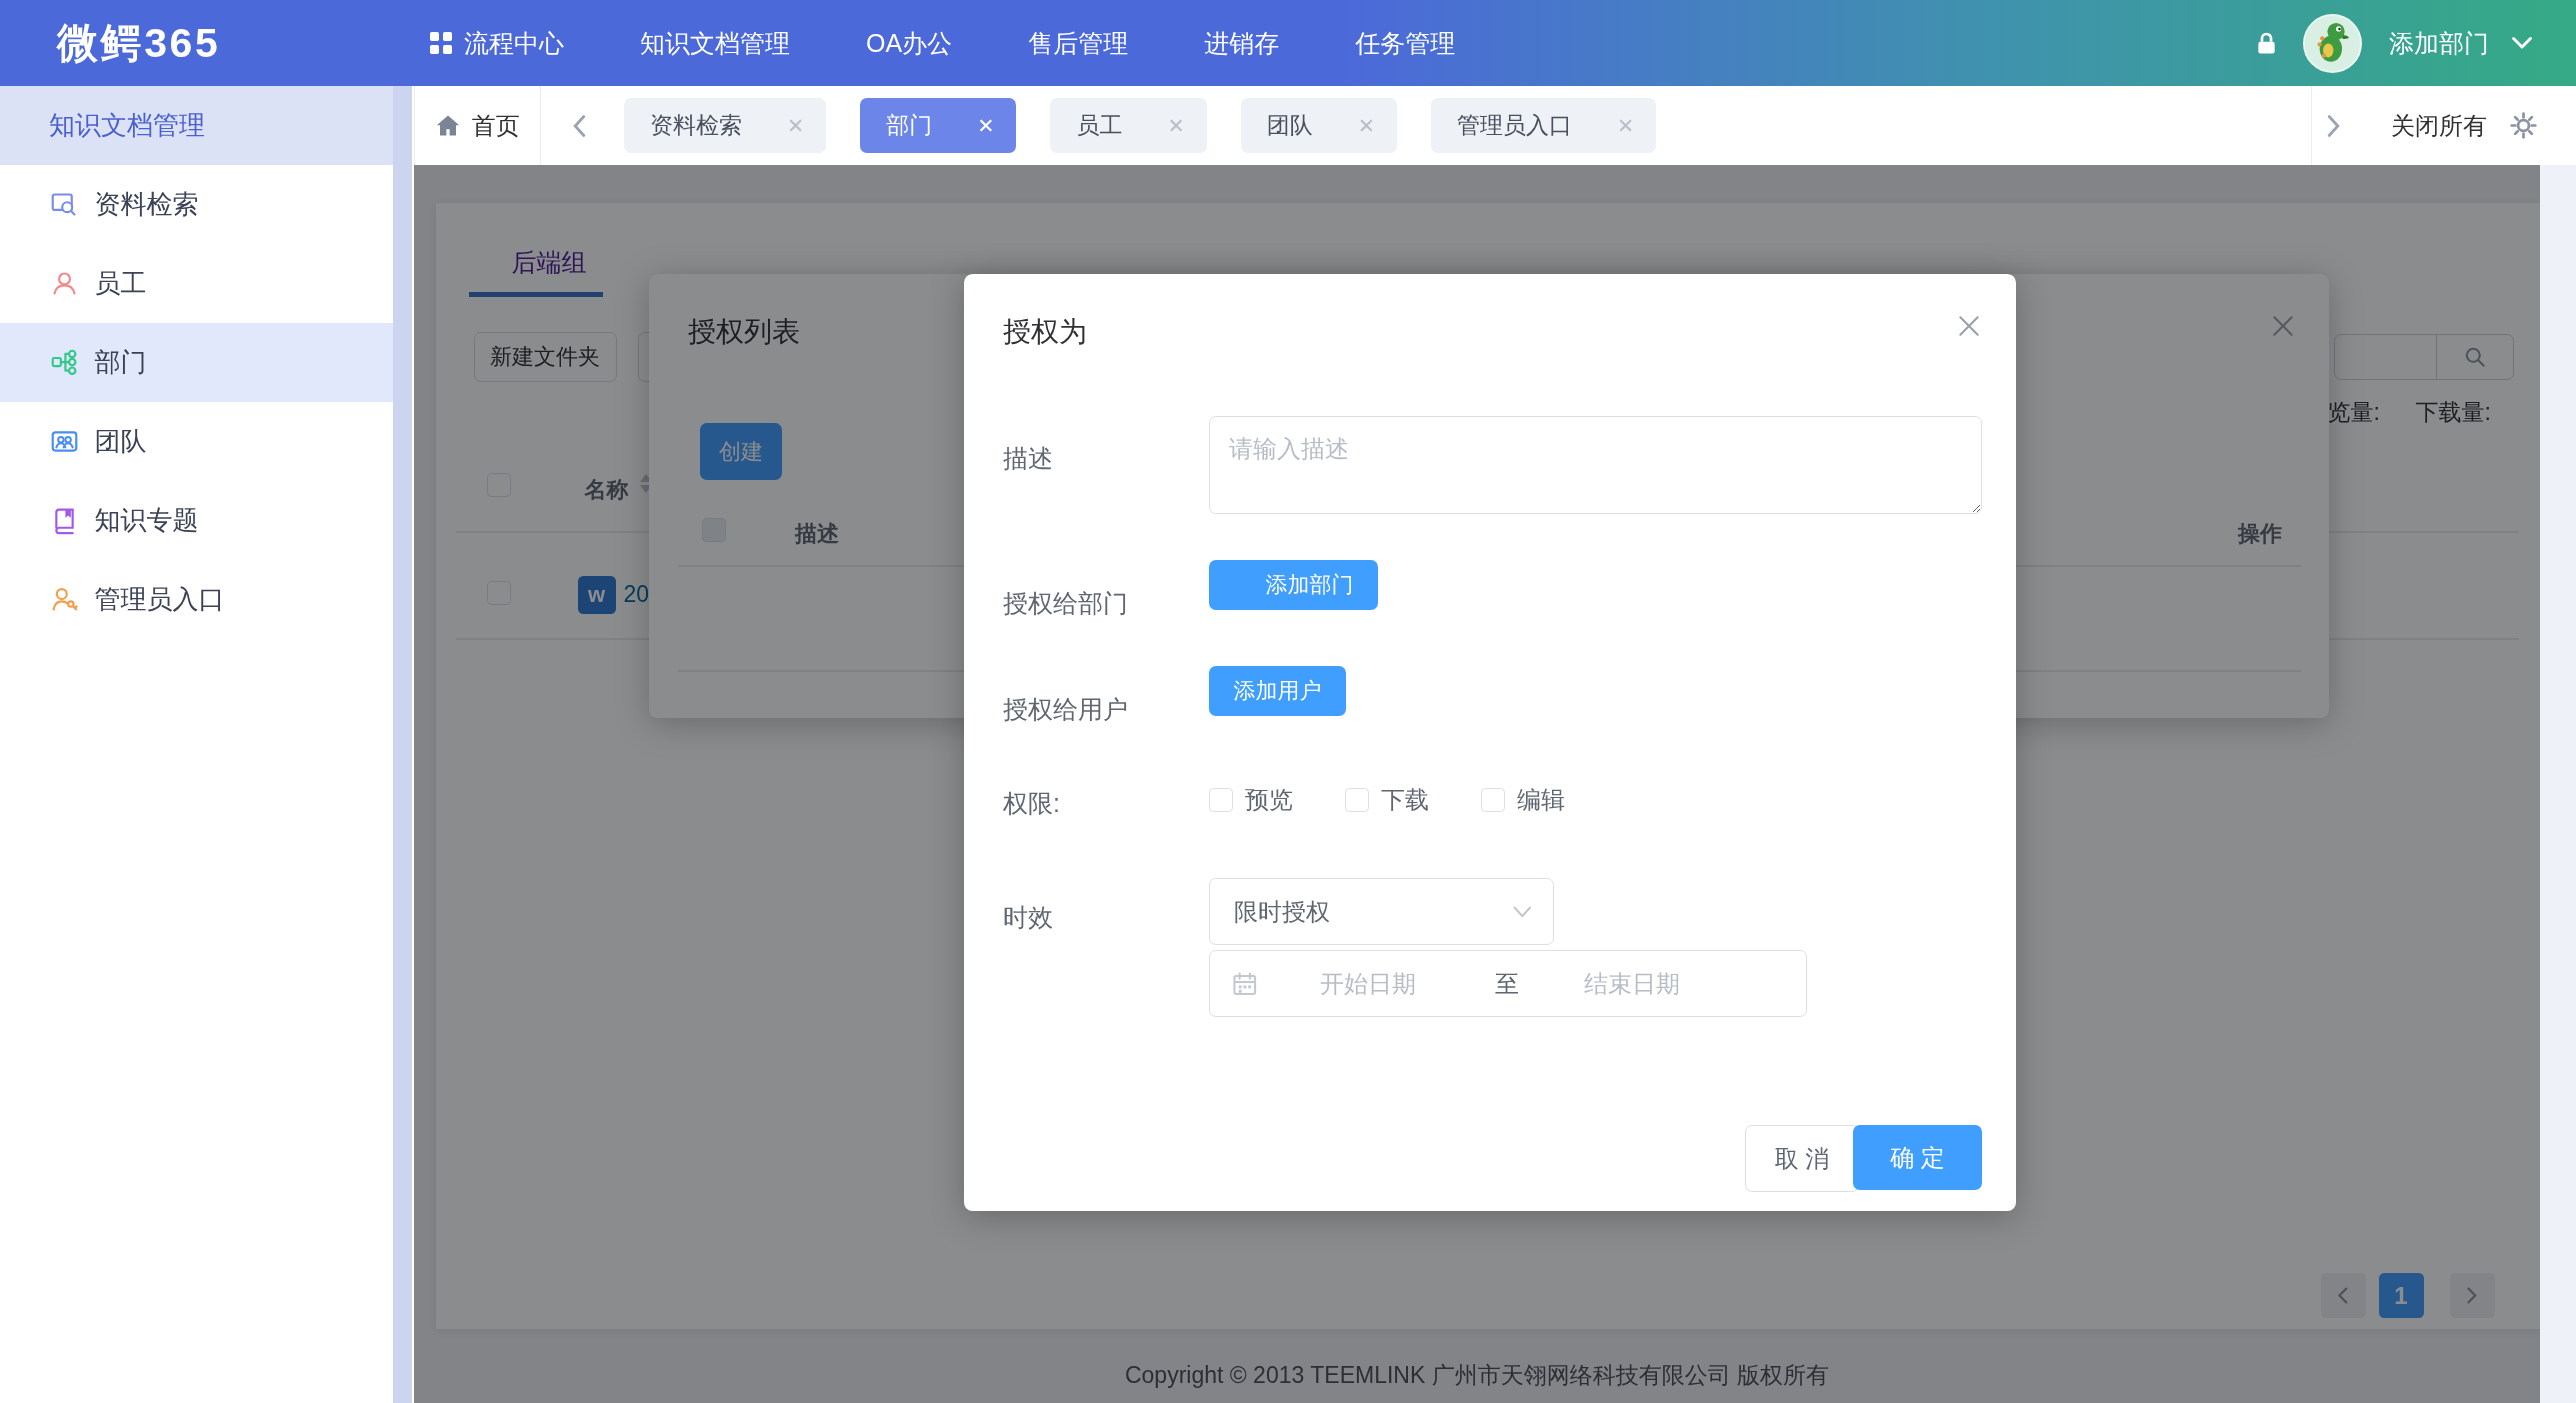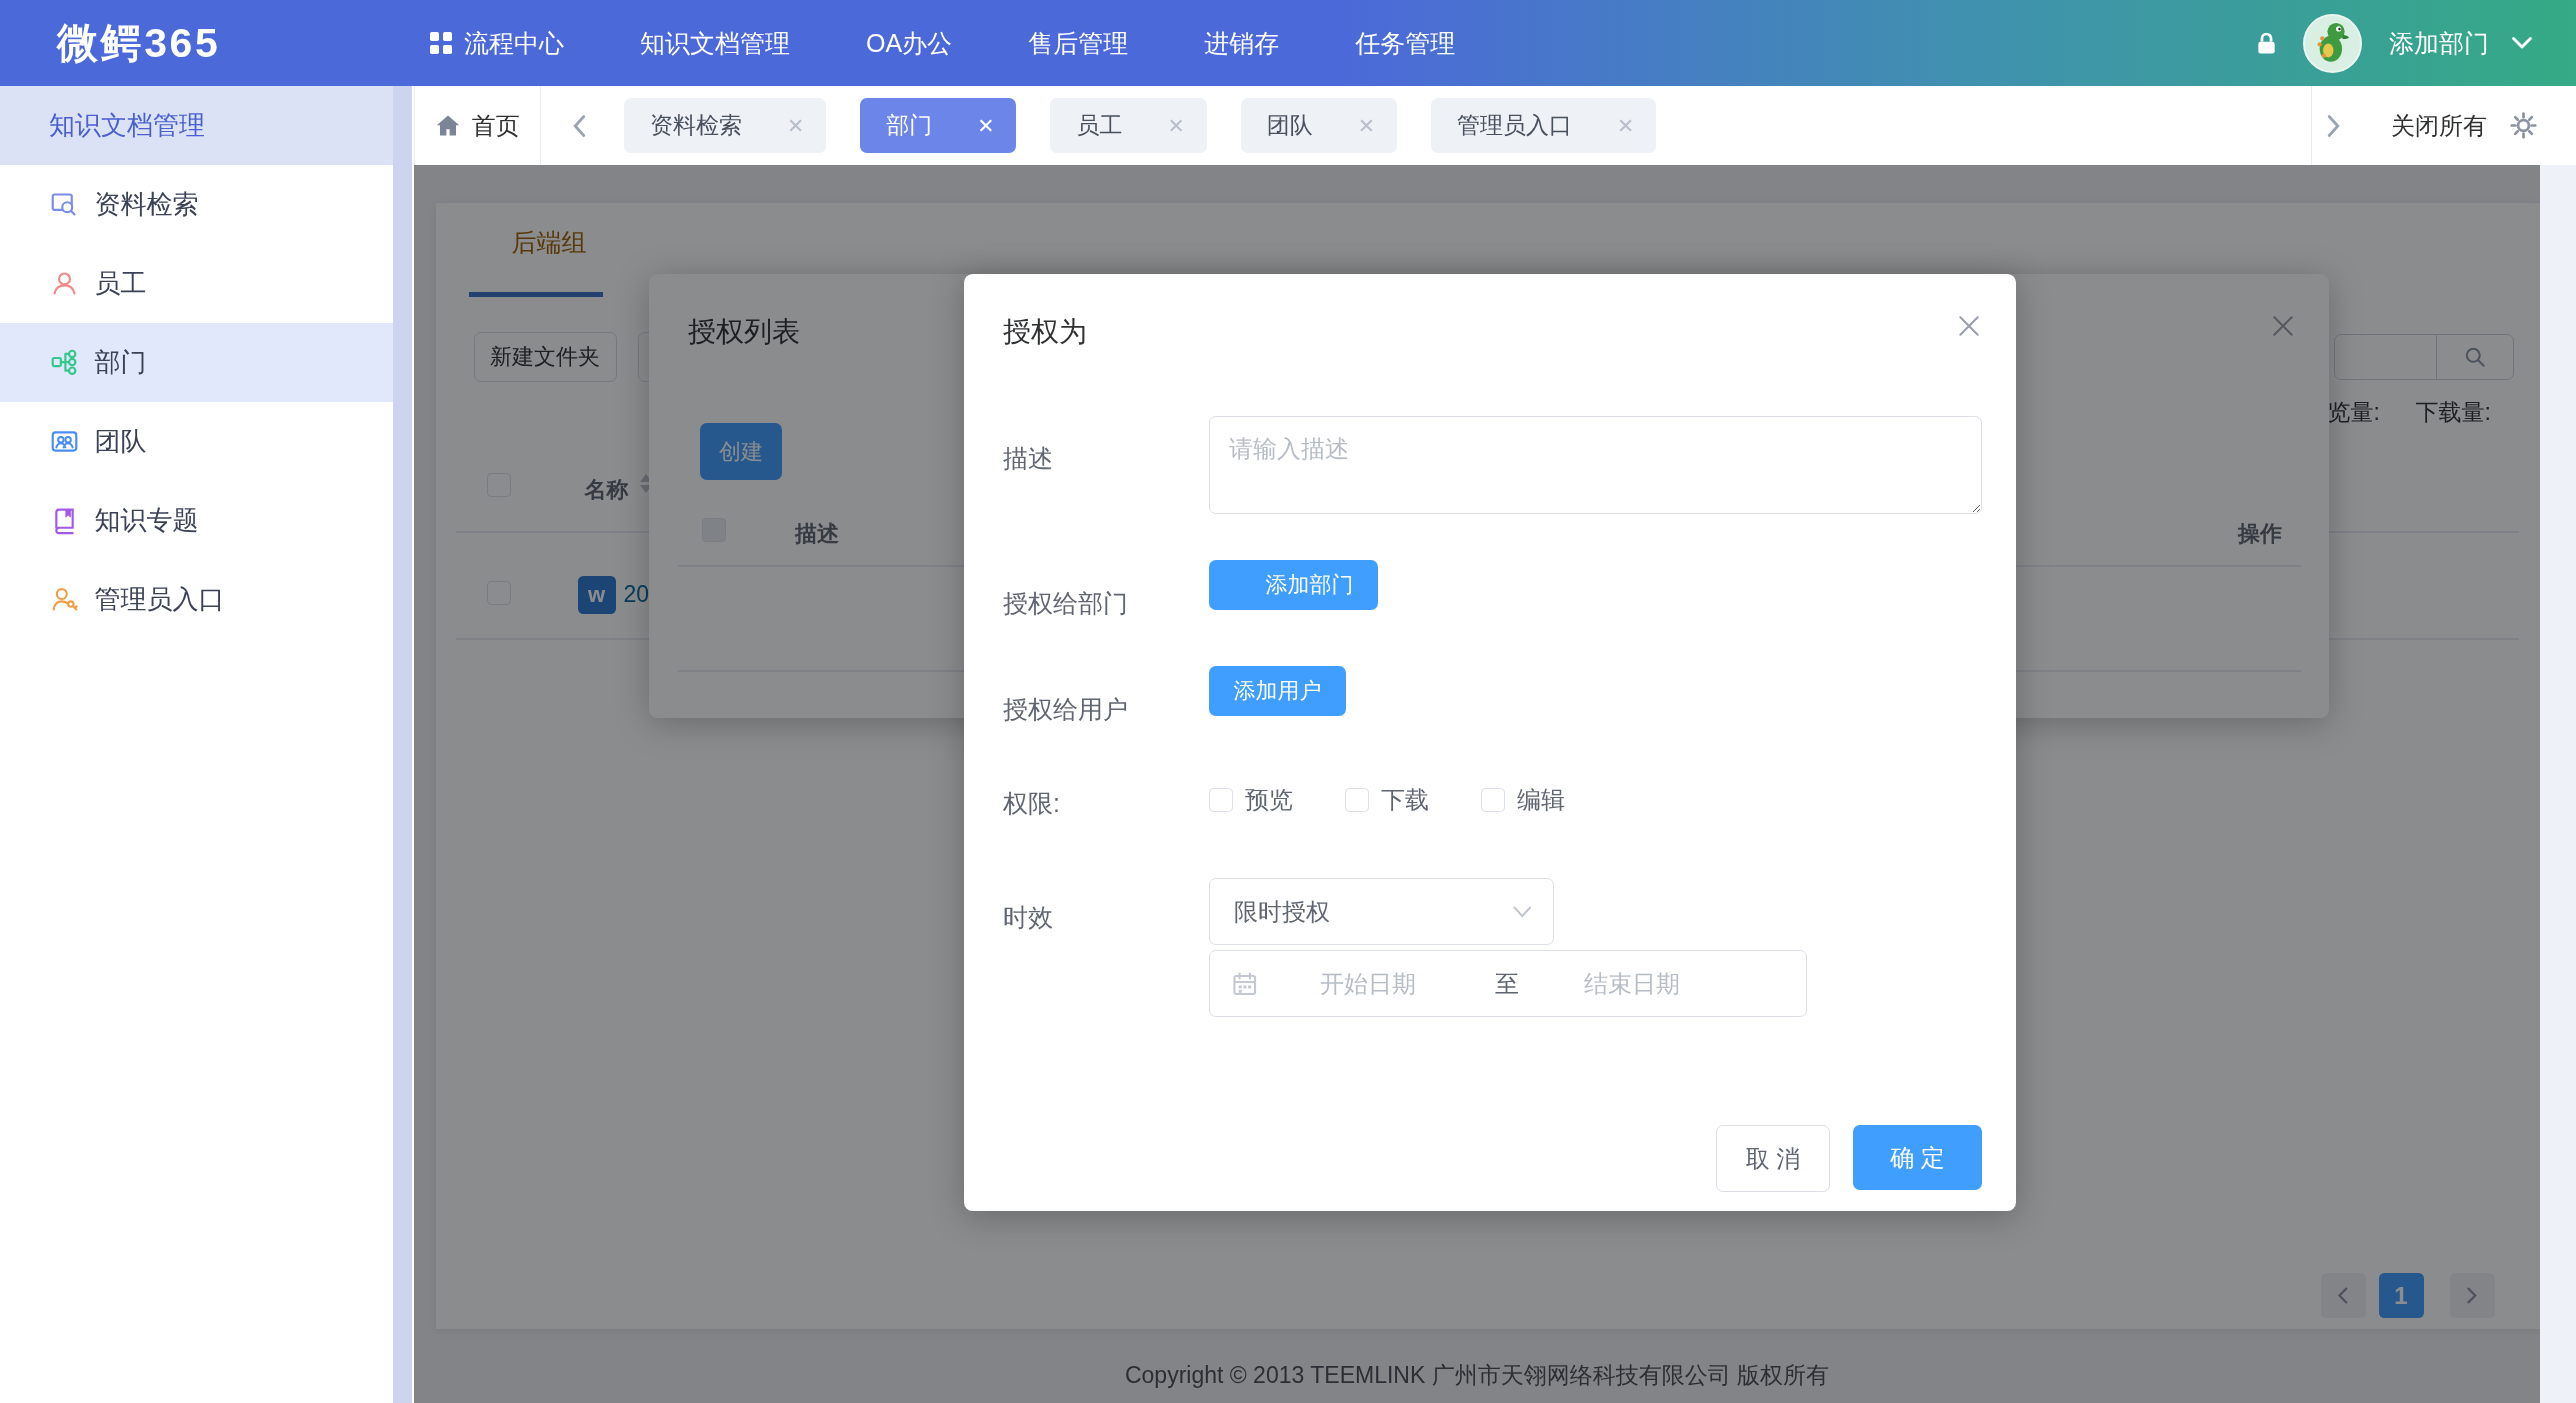--- a/index.html
+++ b/index.html
@@ -41,21 +41,21 @@
   .side-strip{left:393px;top:86px;width:19px;height:1317px;background:#ccd4ef;}
   .side-header{height:79px;width:412px;background:#dbe2f6;display:flex;align-items:center;
                padding-left:49px;box-sizing:border-box;font-size:26px;color:#4a5fd0;position:relative;left:0;}
   .side-item{height:79px;display:flex;align-items:center;gap:15.5px;padding-left:50px;font-size:26px;color:#3b4256;cursor:pointer;}
   .side-item.selected{background:#e2e8fb;}
   .side-item svg{flex:0 0 auto;}
 
   
   .content-bg{left:414px;top:165px;width:2126px;height:1238px;background:#eef0f4;}
   .card{left:435px;top:203px;width:2105px;height:1126px;background:#fff;box-shadow:0 1.7px 8.6px rgba(0,0,0,.08);}
-  .group-tab{left:76px;top:23px;font-size:25px;color:#a16207;}
+  .group-tab{left:76px;top:43px;font-size:25px;color:#4c1d95;}
   .group-underline{left:33px;top:89px;width:134px;height:5.2px;background:#3b72c4;}
   .btn-outline{border:1.7px solid #d9dce3;border-radius:6.9px;background:#fff;color:#303133;
                font-size:22px;display:flex;align-items:center;justify-content:center;box-sizing:border-box;}
   .searchbox{left:1898px;top:131px;width:180px;height:46px;border:1.7px solid #cdd2da;border-radius:6.9px;
              box-sizing:border-box;display:flex;}
   .search-input{flex:1;}
   .search-btn{width:76px;border-left:1.7px solid #cdd2da;display:flex;align-items:center;justify-content:center;}
   .stat{font-size:23px;color:#303133;}
   .th{font-size:22px;color:#5f6672;font-weight:bold;}
   .checkbox{width:24px;height:24px;border:1.7px solid #dcdfe6;border-radius:4.3px;background:#fff;box-sizing:border-box;}
@@ -83,21 +83,21 @@
   .field-label{font-size:25px;color:#5f6672;}
   .m2-textarea{left:245px;top:142px;width:773px;height:98px;border:1.7px solid #dcdfe6;border-radius:6.9px;
                box-sizing:border-box;resize:both;font-family:inherit;font-size:24px;padding:15.5px 19px;color:#303133;}
   .m2-textarea::placeholder{color:#b7bdc7;}
   .select{border:1.7px solid #dcdfe6;border-radius:6.9px;box-sizing:border-box;display:flex;align-items:center;
           font-size:24px;color:#5f6672;}
   .placeholder{color:#b7bdc7;}
   .cbrow{display:flex;align-items:center;gap:52px;}
   .cbgroup{display:flex;align-items:center;gap:12px;font-size:24px;color:#5f6672;}
   .btn-cancel{border:1.7px solid #dcdfe6;border-radius:6.9px;background:#fff;color:#5f6672;font-size:24px;
-              display:flex;align-items:center;justify-content:center;}
+              display:flex;align-items:center;justify-content:center;margin-left:29px;}
   .xbtn{cursor:pointer;display:flex;}
 </style>
 </head>
 <body>
 
 <div class="screen">
 
   <div class="abs navbar">
     <div class="abs logo">微鳄365</div>
     <div class="abs navmenu">

